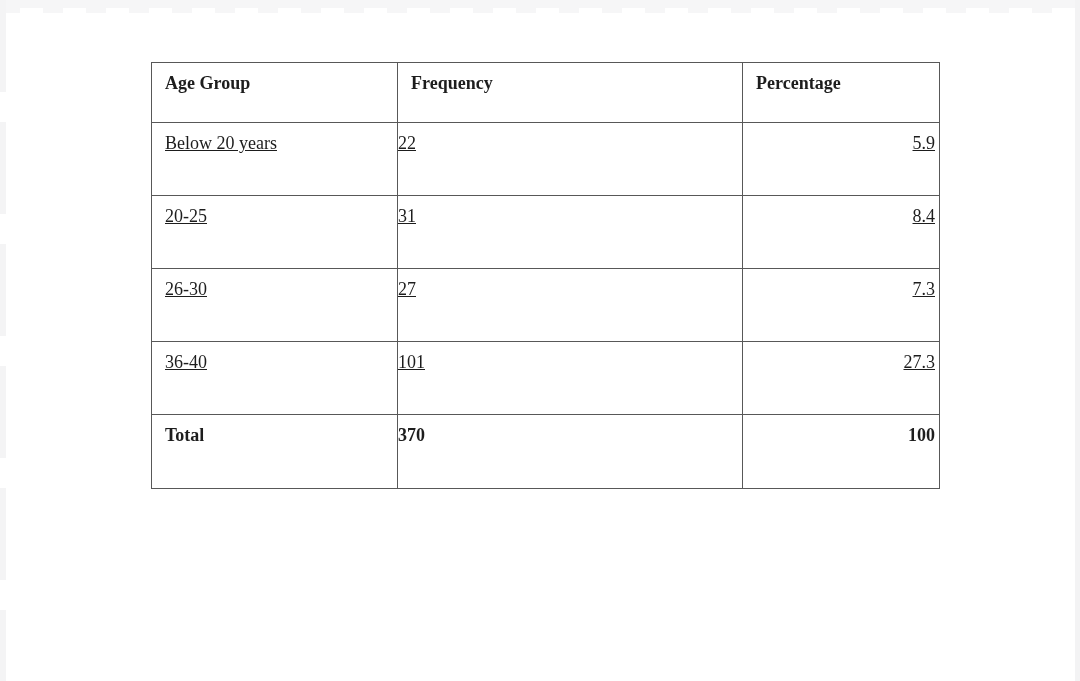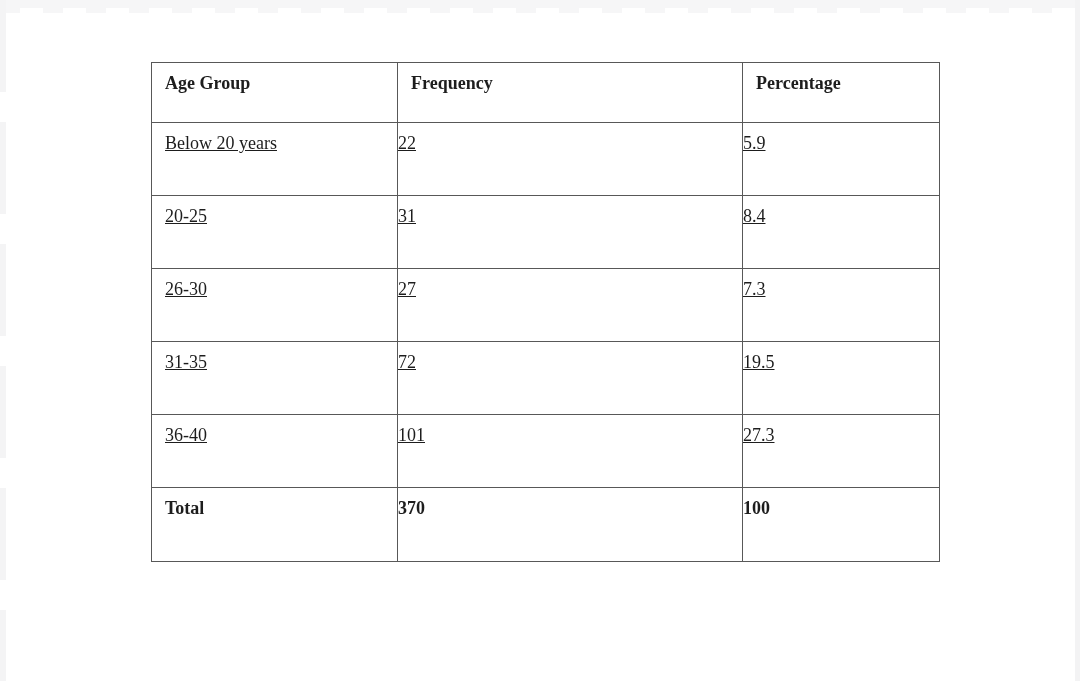--- a/index.html
+++ b/index.html
@@ -74,21 +74,21 @@
   }
   .cell-label {
     padding: 10px 8px 0 13px;
   }
   .cell-freq {
     padding: 10px 150px 0 0;
     text-align: left;
   }
   .cell-pct {
     padding: 10px 4px 0 0;
-    text-align: left;
+    text-align: right;
   }
   tr.header-row { height: 60px; }
   tr.data-row   { height: 73px; text-decoration: underline; }
   tr.total-row  { height: 74px; }
   tr.total-row td { font-weight: bold; }
 </style>
 </head>
 <body>
 
 <div class="top-edge-strip"></div>
@@ -144,31 +144,20 @@
         </td>
       <td>
           <div class="cell-freq">27</div>
         </td>
       <td>
           <div class="cell-pct">7.3</div>
         </td>
     </tr>
     <tr class="data-row">
       <td>
-          <div class="cell-label">31-35</div>
-        </td>
-      <td>
-          <div class="cell-freq">72</div>
-        </td>
-      <td>
-          <div class="cell-pct">19.5</div>
-        </td>
-    </tr>
-    <tr class="data-row">
-      <td>
           <div class="cell-label">36-40</div>
         </td>
       <td>
           <div class="cell-freq">101</div>
         </td>
       <td>
           <div class="cell-pct">27.3</div>
         </td>
     </tr>
     <tr class="total-row">

